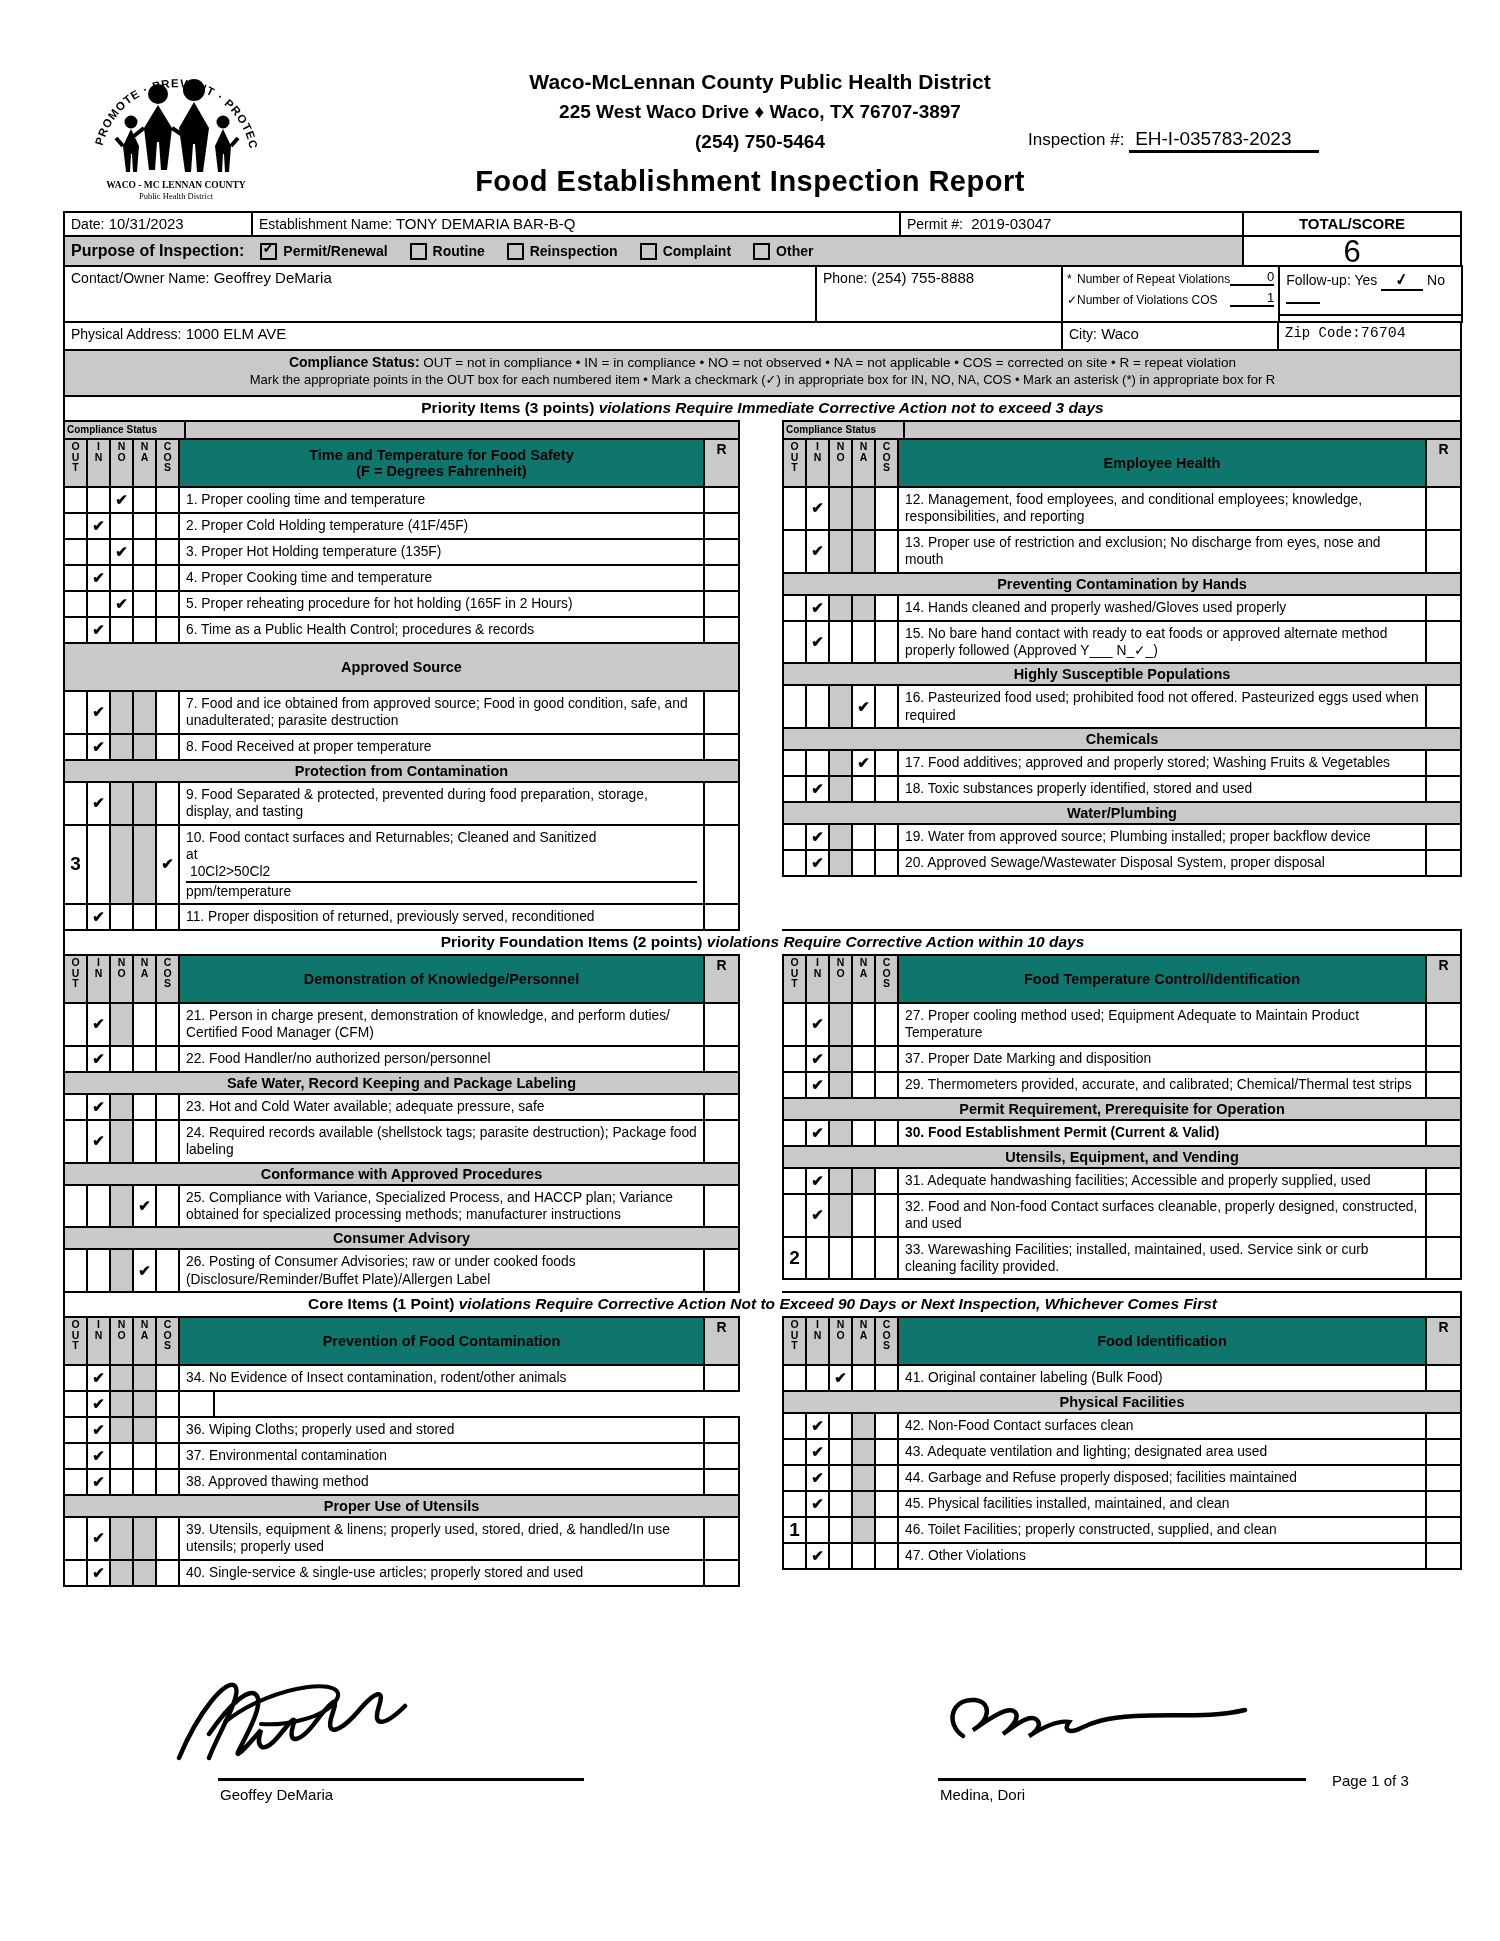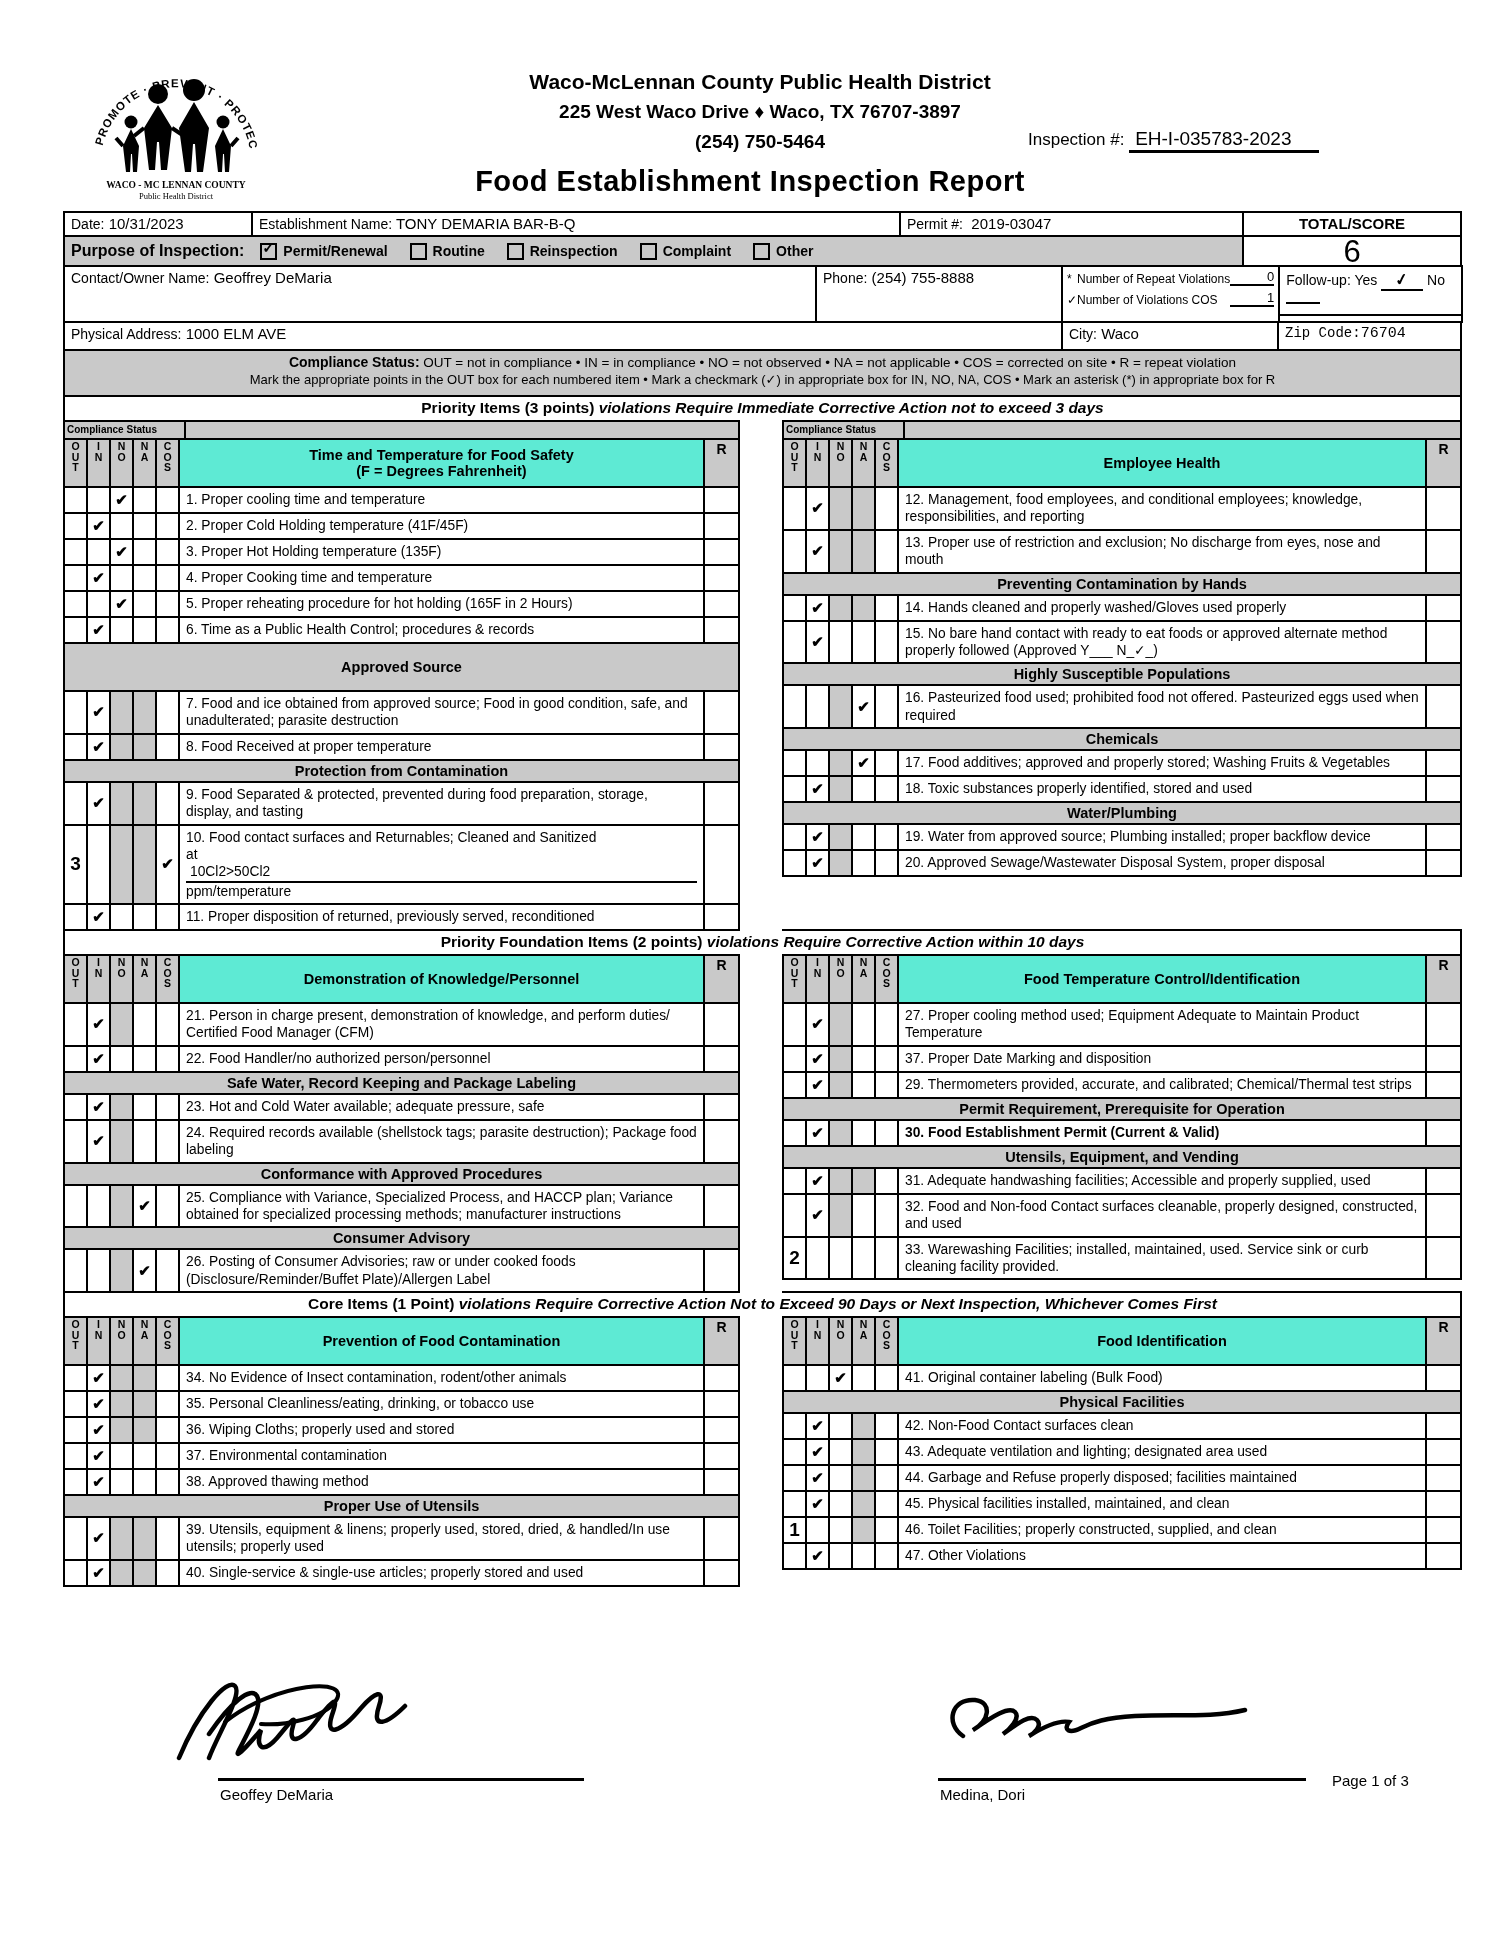--- a/index.html
+++ b/index.html
@@ -60,21 +60,21 @@
   .bandgap{flex:0 0 42px;background:#fff;}
   .mini{height:20px;}
   .mini-label{flex:0 0 123px;font-size:10px;font-weight:bold;padding:2px 2px;}
   .mini-rest{flex:1;}
   .cs{flex:0 0 25px;border:2px solid #000;box-sizing:border-box;display:flex;
       align-items:center;justify-content:center;background:#fff;}
   .cs + .cs, .cs + .c, .c + .cs{margin-left:-2px;}
   .vhead{flex-direction:column;font-size:10.5px;font-weight:bold;line-height:1.02;
          background:#c9c9c9;padding-top:1px;align-items:center;justify-content:flex-start;}
   .qhead{min-height:50px;}
-  .q-title{flex:1;background:#5eead4;display:flex;flex-direction:column;
+  .q-title{flex:1;background:#0f766e;display:flex;flex-direction:column;
            align-items:center;justify-content:center;text-align:center;}
   .tline{font-size:14.5px;font-weight:bold;}
   .tsub{font-size:14.5px;font-weight:bold;}
   .q-r{flex:0 0 37px;background:#c9c9c9;font-weight:bold;font-size:14px;
        text-align:center;padding:1px 0;}
   .q-row{min-height:28px;}
   .q-text{flex:1;font-size:13.8px;line-height:1.26;padding:3px 6px;display:flex;
           flex-direction:column;justify-content:center;}
   .q-text.strong{font-weight:bold;}
   .rcell{flex:0 0 37px;background:#fff;}
@@ -792,21 +792,20 @@
               <div class="cs rcell"></div>
             </div>
             <div class="irow q-row">
               <div class="cs"></div>
               <div class="cs">
                 <span class="ck">✔</span>
               </div>
               <div class="cs shaded"></div>
               <div class="cs shaded"></div>
               <div class="cs"></div>
-              <div class="c q-text">35. Personal Cleanliness/eating, drinking, or tobacco use</div>
               <div class="cs rcell"></div>
             </div>
             <div class="irow q-row">
               <div class="cs"></div>
               <div class="cs">
                 <span class="ck">✔</span>
               </div>
               <div class="cs shaded"></div>
               <div class="cs shaded"></div>
               <div class="cs"></div>

